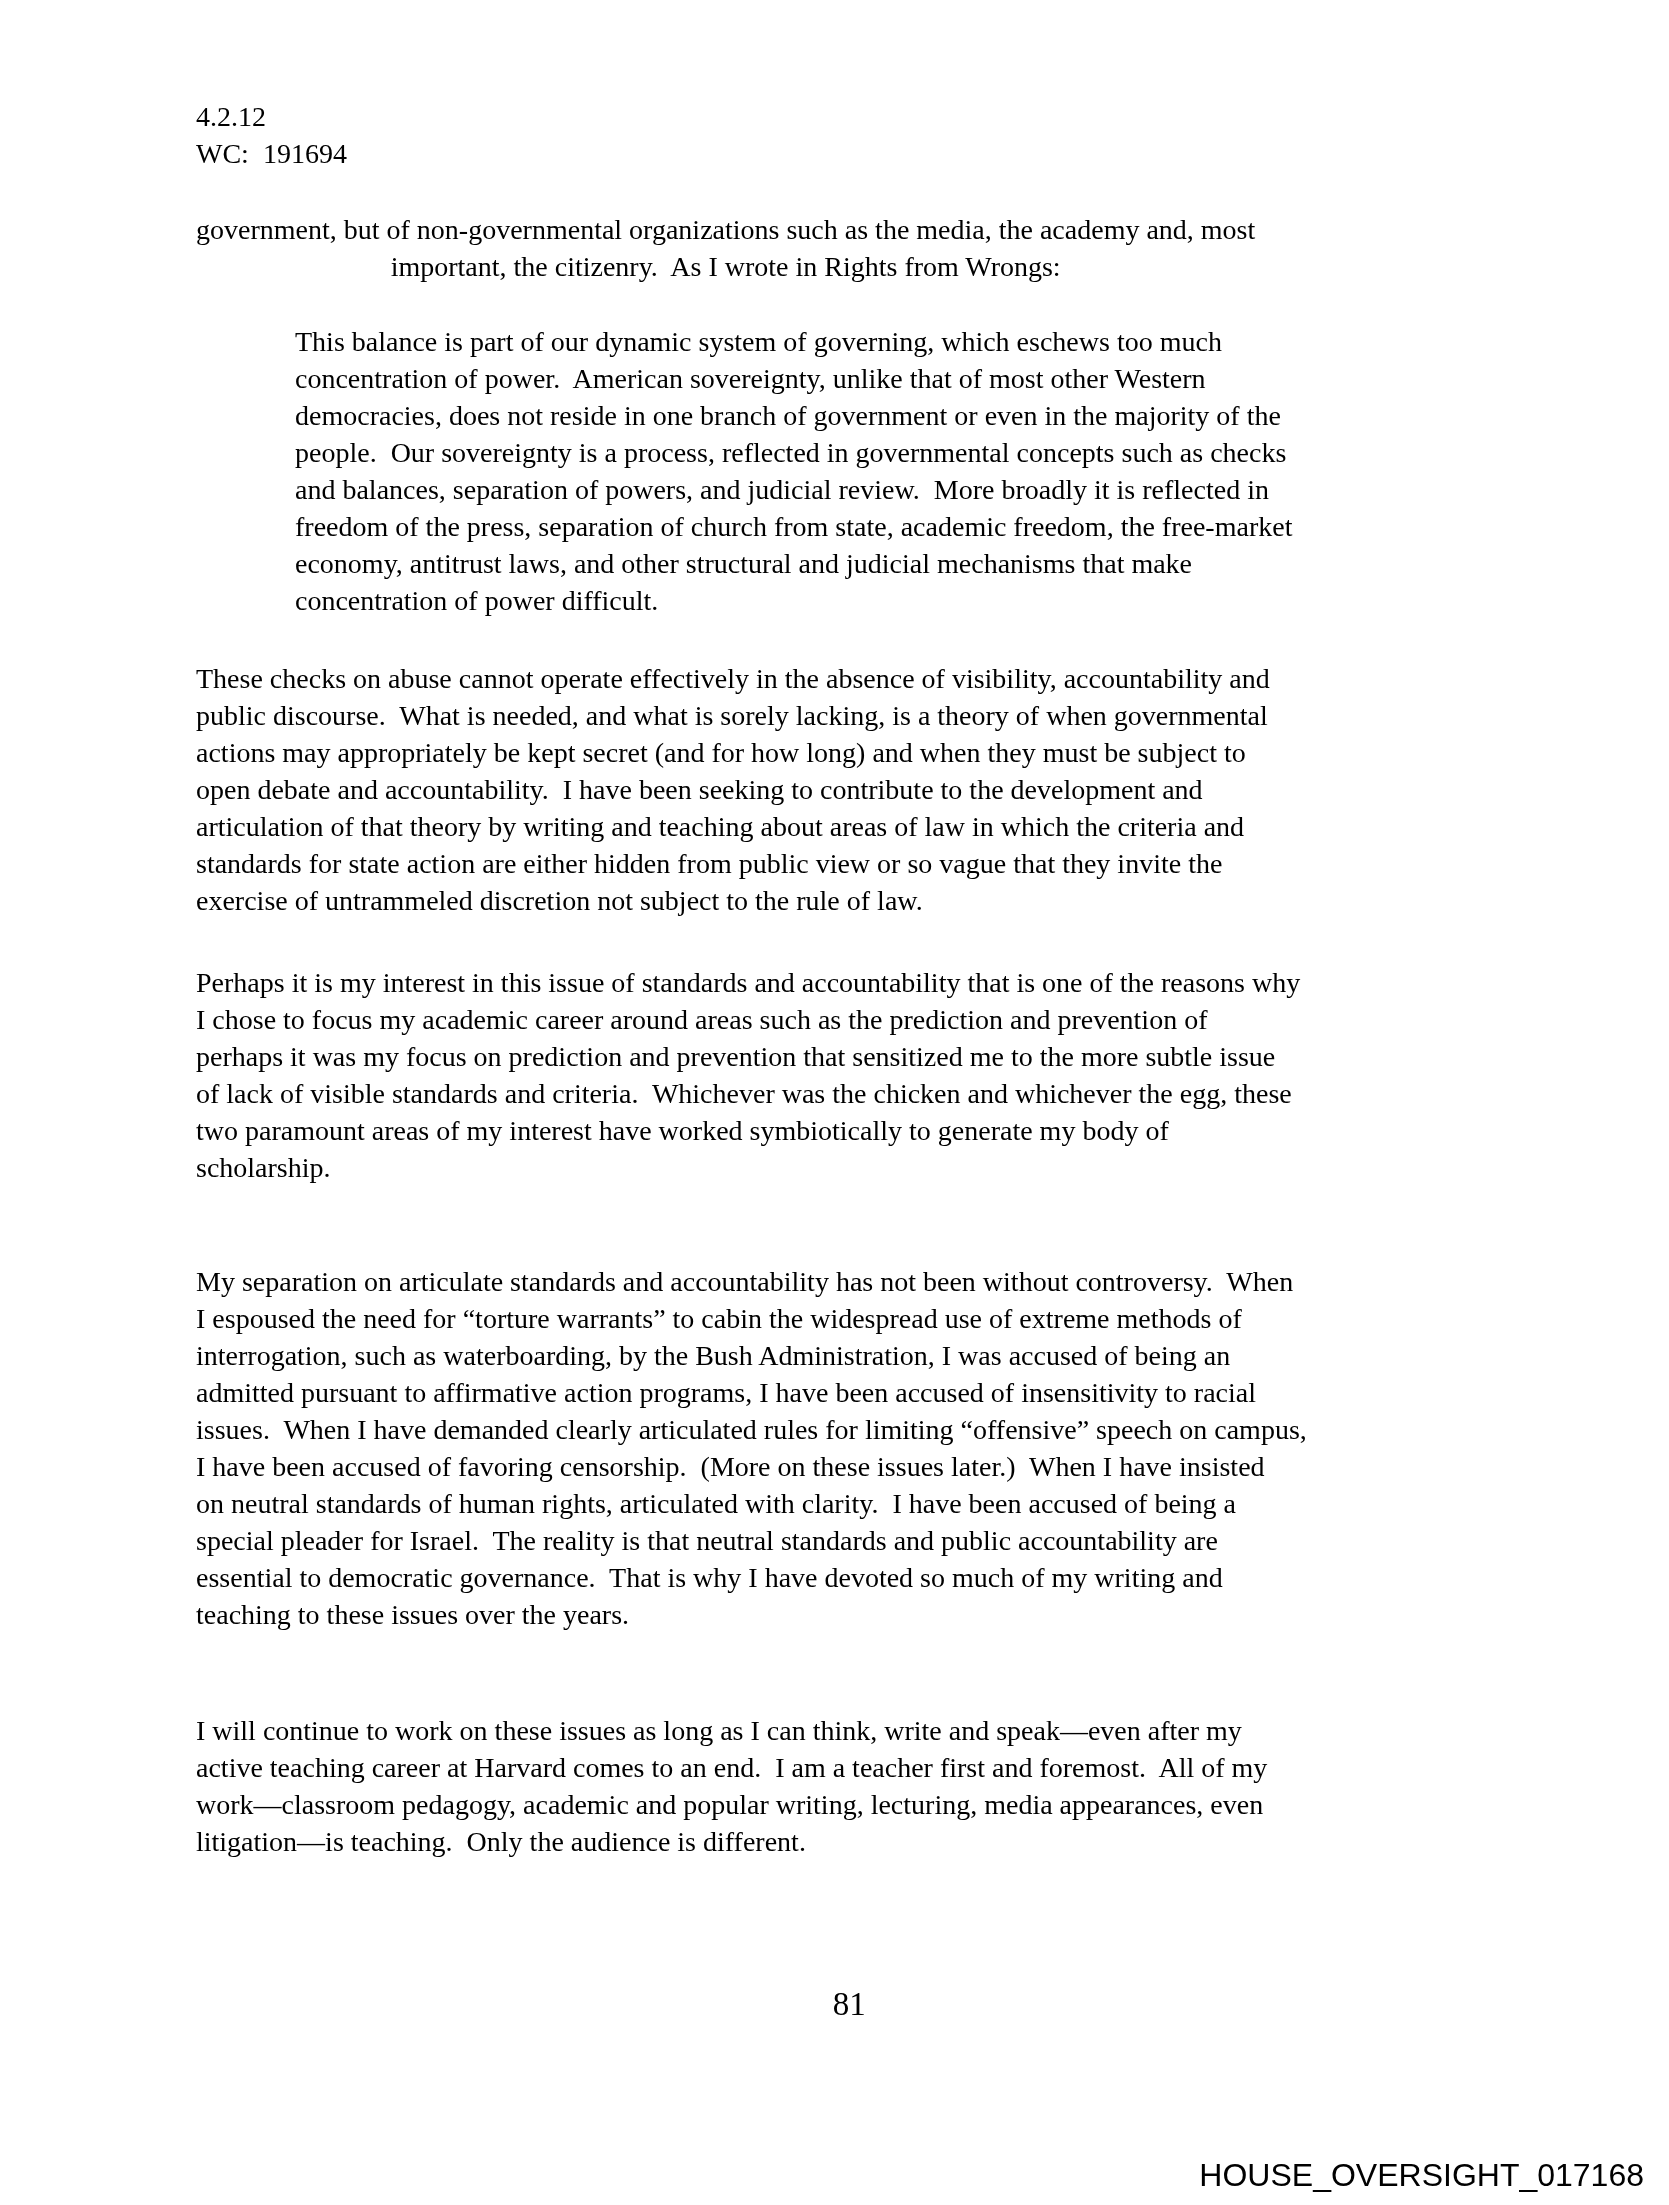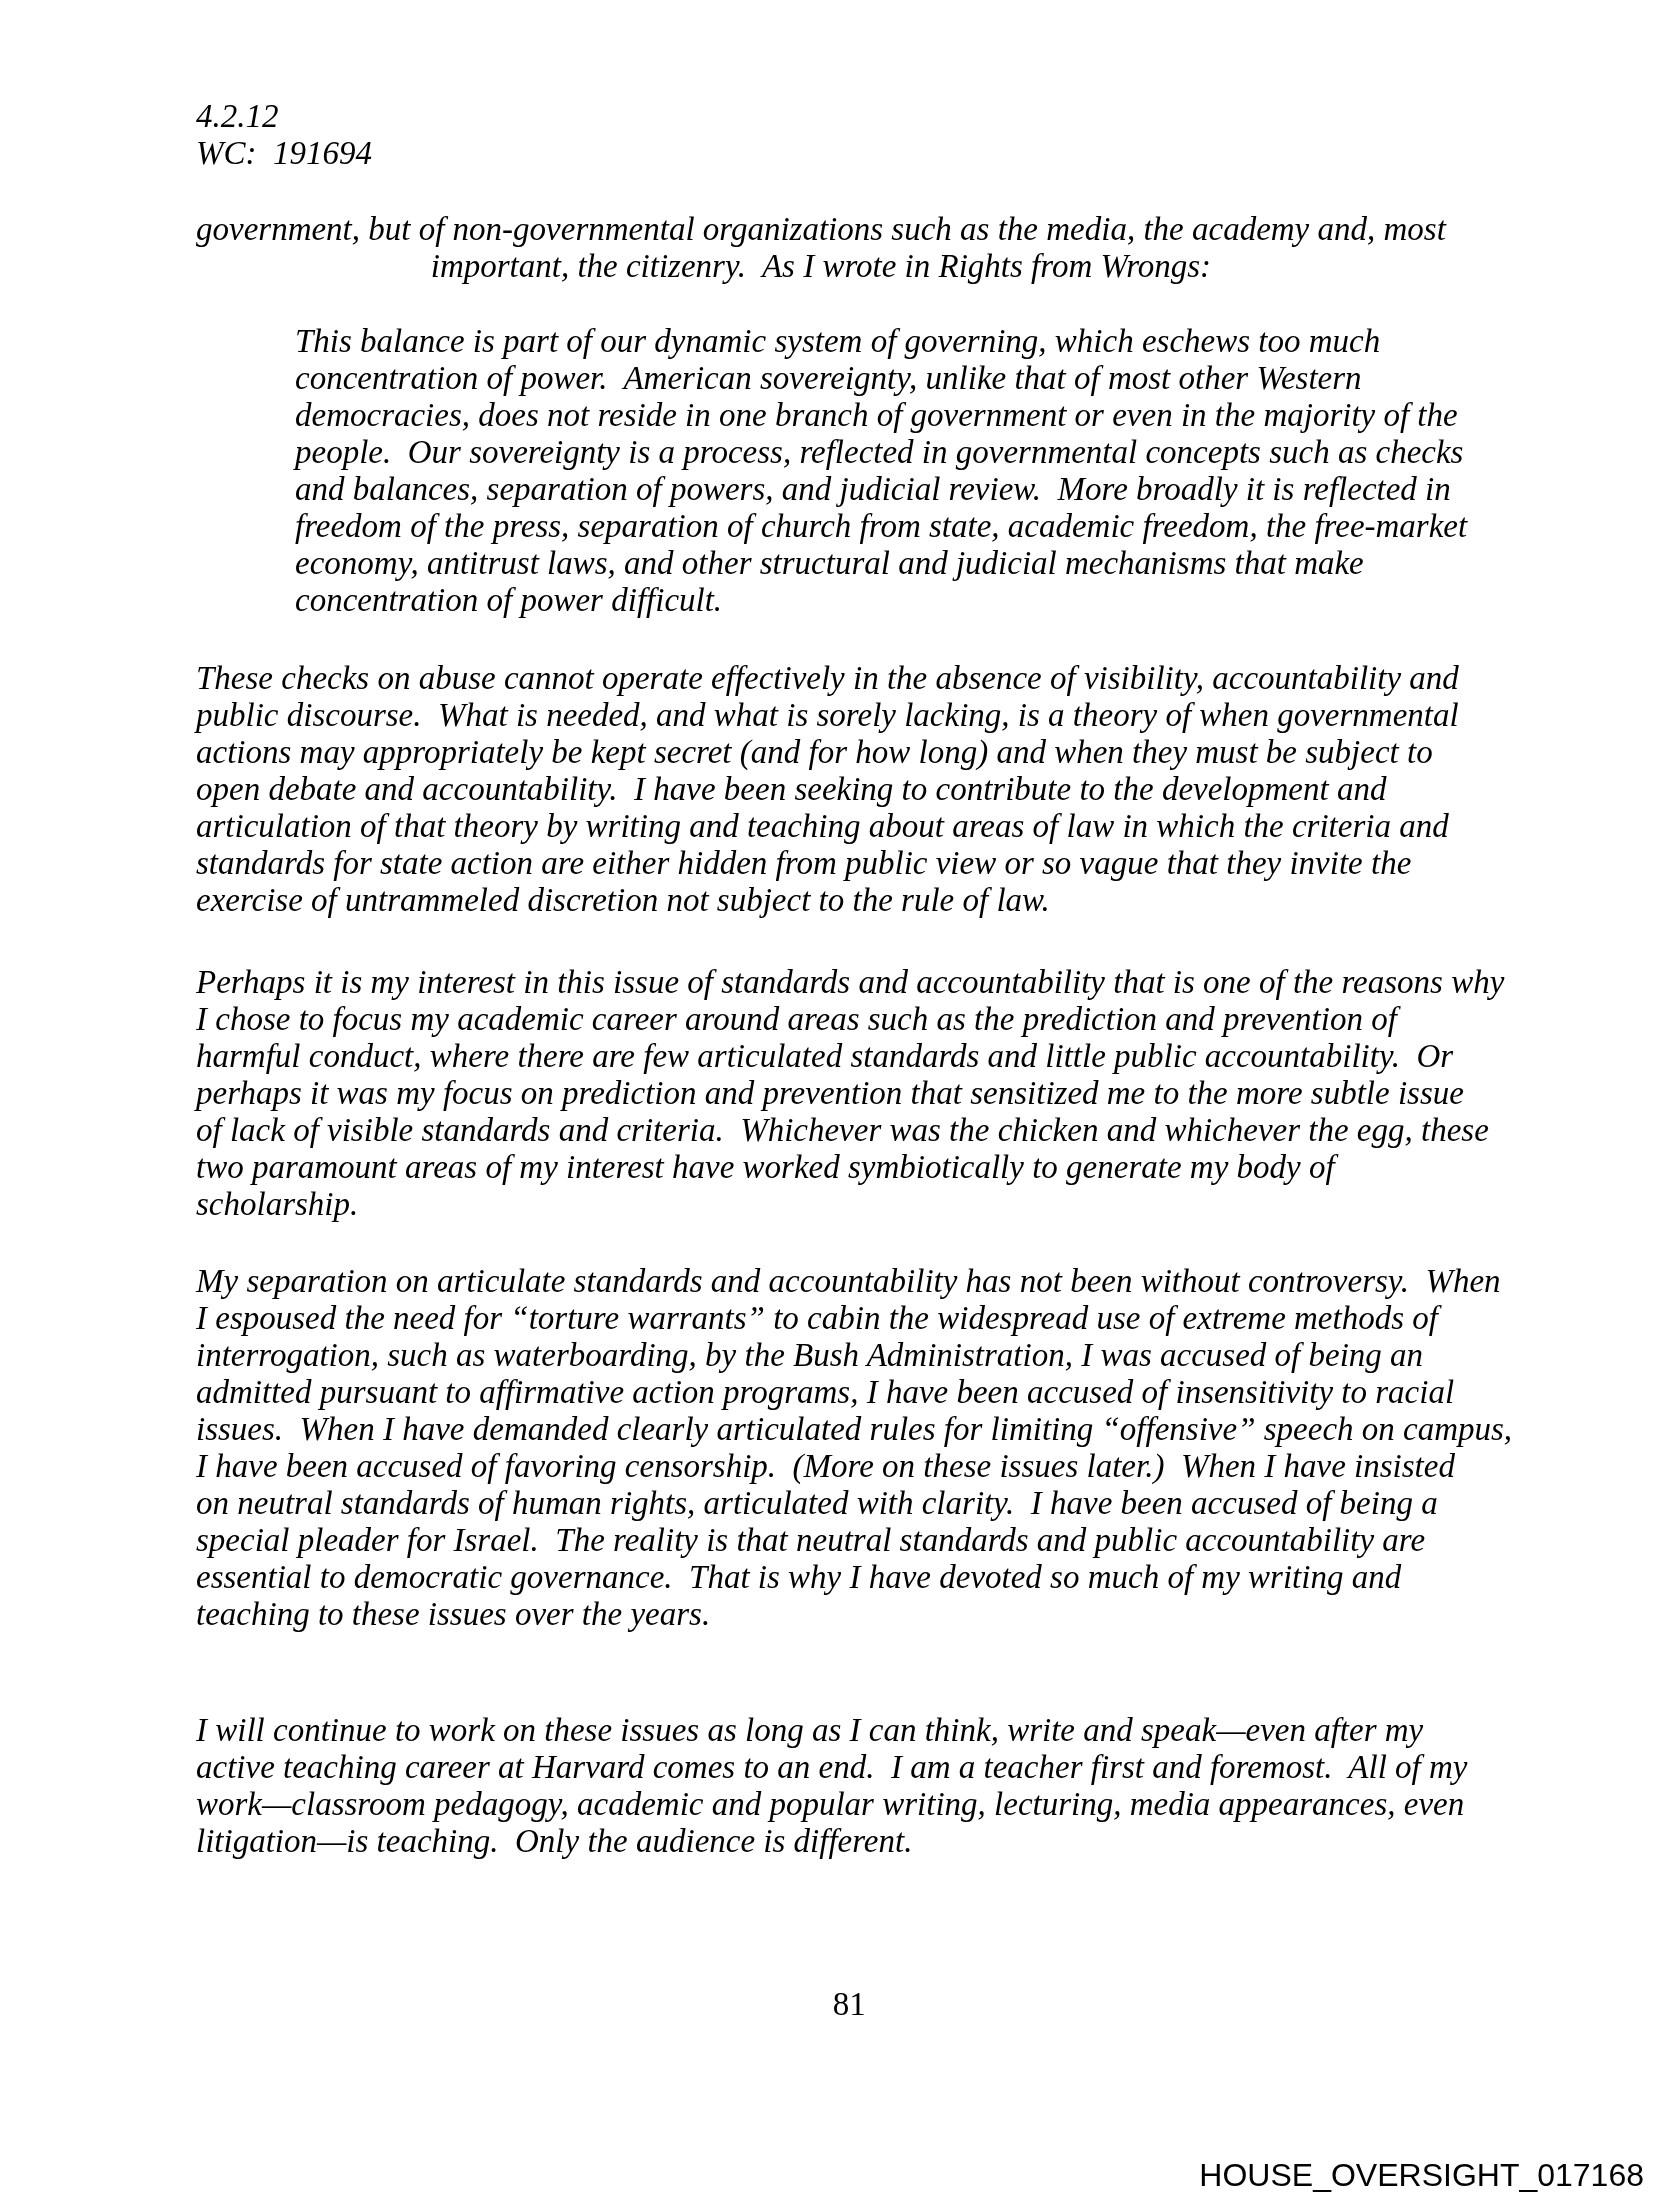--- a/index.html
+++ b/index.html
@@ -19,24 +19,23 @@
       position: absolute;
       left: 0;
       top: 0;
       width: 1669px;
       height: 2205px;
       background: #ffffff;
     }
     .block {
       position: absolute;
       left: 196px;
-      font-size: 33px;
+      font-size: 28px;
       line-height: 37px;
       white-space: nowrap;
-      font-style: italic;
     }
     .block .line {
       display: block;
       height: 37px;
       white-space: pre;
     }
     .quote {
       left: 295px;
     }
     .page-number {
@@ -97,21 +96,20 @@
     <span class="line">actions may appropriately be kept secret (and for how long) and when they must be subject to</span>
     <span class="line">open debate and accountability.  I have been seeking to contribute to the development and</span>
     <span class="line">articulation of that theory by writing and teaching about areas of law in which the criteria and</span>
     <span class="line">standards for state action are either hidden from public view or so vague that they invite the</span>
     <span class="line">exercise of untrammeled discretion not subject to the rule of law.</span>
   </div>
 
   <div class="block" style="top:964px;">
     <span class="line">Perhaps it is my interest in this issue of standards and accountability that is one of the reasons why</span>
     <span class="line">I chose to focus my academic career around areas such as the prediction and prevention of</span>
-    <span class="line">harmful conduct, where there are few articulated standards and little public accountability.  Or</span>
     <span class="line">perhaps it was my focus on prediction and prevention that sensitized me to the more subtle issue</span>
     <span class="line">of lack of visible standards and criteria.  Whichever was the chicken and whichever the egg, these</span>
     <span class="line">two paramount areas of my interest have worked symbiotically to generate my body of</span>
     <span class="line">scholarship.</span>
   </div>
 
   <div class="block" style="top:1263px;">
     <span class="line">My separation on articulate standards and accountability has not been without controversy.  When</span>
     <span class="line">I espoused the need for “torture warrants” to cabin the widespread use of extreme methods of</span>
     <span class="line">interrogation, such as waterboarding, by the Bush Administration, I was accused of being an</span>

